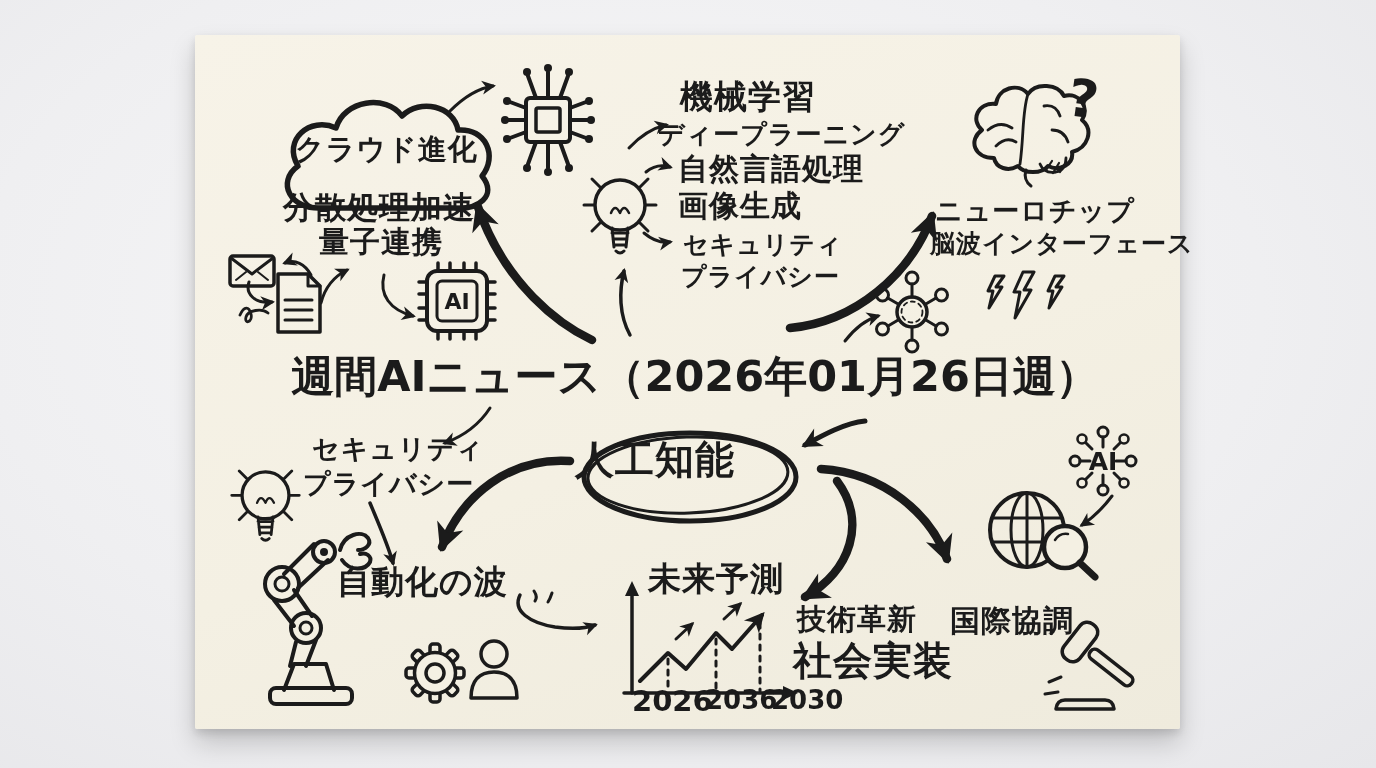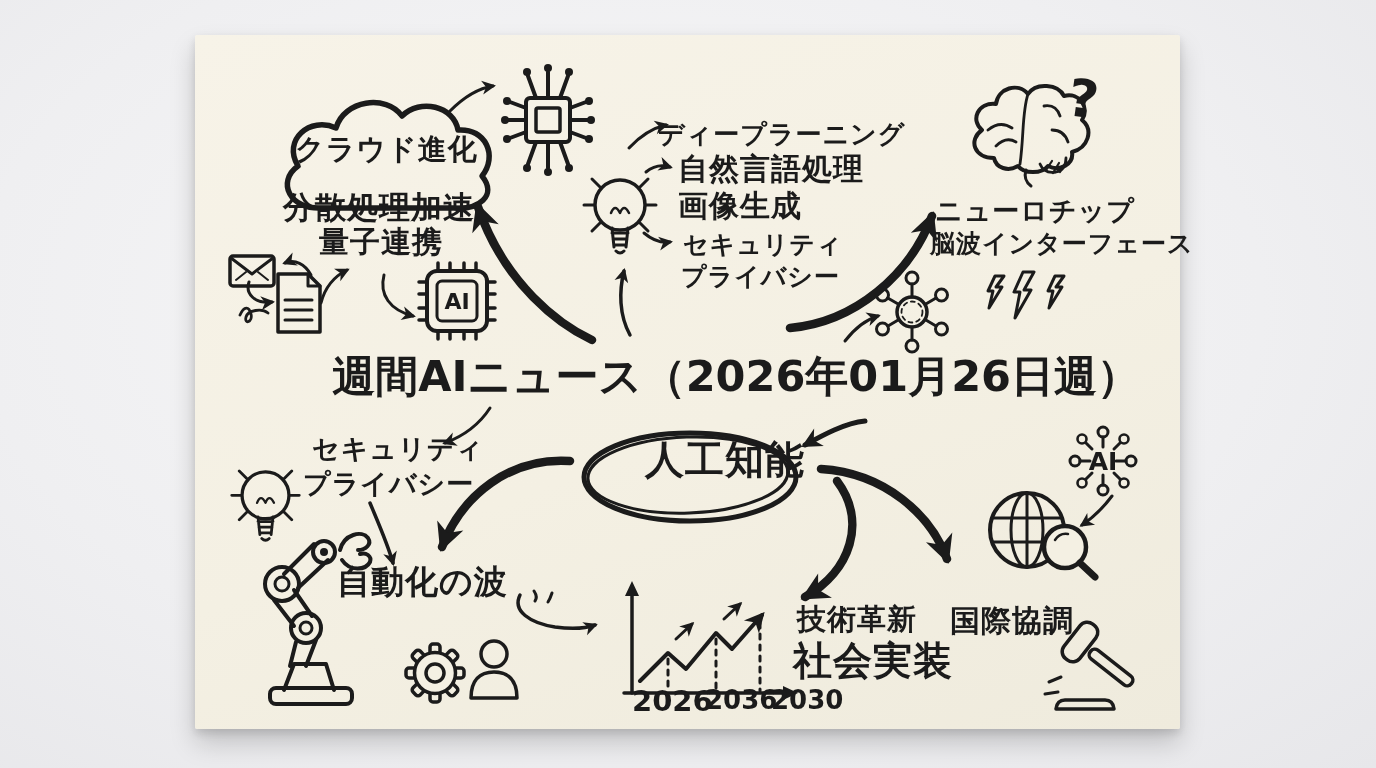--- a/index.html
+++ b/index.html
@@ -91,20 +91,21 @@
   <svg class="abs" style="left:250px;top:42px" width="58" height="40" viewBox="0 0 58 40">
     <path class="ink" stroke-width="3" d="M5,34 C20,19 35,11 48,9" marker-end="url(#ah-sm)"></path>
   </svg>
 
   <svg class="abs" style="left:385px;top:128px" width="80" height="110" viewBox="0 0 80 110">
     <circle class="ink" stroke-width="3.5" cx="40" cy="42" r="25"></circle>
     <path class="ink" stroke-width="2.5" d="M31,50 q4,-10 9,0 q4,-10 9,0"></path>
     <path class="ink" stroke-width="3" d="M32,65 L34,84 M48,65 L46,84 M32,70 H48 M33,76 H47 M34,82 H46 M36,88 q4,4 8,0"></path>
     <path class="ink" stroke-width="3" d="M12,16 L20,24 M4,42 H14 M12,68 L20,60 M68,16 L60,24 M76,42 H66 M68,68 L60,60"></path>
   </svg>
+  <div class="txt" style="left:485px;top:45px;font-size:33px">機械学習</div>
   <div class="txt" style="left:483px;top:119px;font-size:30px">自然言語処理</div>
   <div class="txt" style="left:463px;top:86px;font-size:26px">ディープラーニング</div>
   <div class="txt" style="left:483px;top:156px;font-size:30px">画像生成</div>
   <div class="txt" style="left:488px;top:197px;font-size:25px">セキュリティ</div>
   <div class="txt" style="left:486px;top:229px;font-size:25px">プライバシー</div>
   <svg class="abs" style="left:428px;top:85px" width="52" height="32" viewBox="0 0 52 32">
     <path class="ink" stroke-width="3" d="M6,28 C18,15 30,8 43,5" marker-end="url(#ah-sm)"></path>
   </svg>
   <svg class="abs" style="left:448px;top:123px" width="32" height="20" viewBox="0 0 32 20">
     <path class="ink" stroke-width="3" d="M3,14 q11,-9 24,-5" marker-end="url(#ah-sm)"></path>
@@ -139,27 +140,27 @@
     <circle class="ink" stroke-width="3" cx="40" cy="6" r="6"></circle>
     <circle class="ink" stroke-width="3" cx="69.5" cy="23" r="6"></circle>
     <circle class="ink" stroke-width="3" cx="69.5" cy="57" r="6"></circle>
     <circle class="ink" stroke-width="3" cx="40" cy="74" r="6"></circle>
     <circle class="ink" stroke-width="3" cx="10.5" cy="57" r="6"></circle>
   </svg>
   <svg class="abs" style="left:645px;top:275px" width="46" height="36" viewBox="0 0 46 36">
     <path class="ink" stroke-width="3" d="M5,31 C15,18 25,10 38,6" marker-end="url(#ah-sm)"></path>
   </svg>
 
-  <div class="txt" style="left:55px;top:320px;width:890px;text-align:right;font-size:43px;letter-spacing:0">週間AIニュース（2026年01月26日週）</div>
+  <div class="txt" style="left:55px;top:320px;width:890px;text-align:center;font-size:43px;letter-spacing:0">週間AIニュース（2026年01月26日週）</div>
 
   <svg class="abs" style="left:380px;top:390px" width="230" height="105" viewBox="0 0 230 105">
     <ellipse class="ink" stroke-width="5" cx="115" cy="52" rx="106" ry="44"></ellipse>
     <ellipse class="ink" stroke-width="3" cx="113" cy="50" rx="100" ry="38" transform="rotate(-2 115 52)"></ellipse>
   </svg>
-  <div class="txt" style="left:380px;top:405px;width:230px;text-align:right;font-size:39px">人工知能</div>
+  <div class="txt" style="left:380px;top:405px;width:230px;text-align:left;font-size:39px">人工知能</div>
   <svg class="abs" style="left:598px;top:378px" width="80" height="45" viewBox="0 0 80 45">
     <path class="ink" stroke-width="5" d="M72,8 C52,10 30,22 12,32" marker-end="url(#ah-med)"></path>
   </svg>
 
   <svg class="abs" style="left:255px;top:150px" width="165" height="170" viewBox="0 0 165 170">
     <path class="ink" stroke-width="8.5" d="M142,155 C110,140 55,100 28,22" marker-end="url(#ah-big)"></path>
   </svg>
   <svg class="abs" style="left:585px;top:165px" width="175" height="140" viewBox="0 0 175 140">
     <path class="ink" stroke-width="8.5" d="M10,128 C75,122 130,75 152,16" marker-end="url(#ah-big)"></path>
   </svg>
@@ -220,20 +221,21 @@
   </svg>
   <svg class="abs" style="left:272px;top:604px" width="55" height="62" viewBox="0 0 55 62">
     <circle class="ink" stroke-width="3.5" cx="27" cy="15" r="13"></circle>
     <path class="ink" stroke-width="3.5" d="M4,59 C4,41 13,33 27,33 C41,33 50,41 50,59 Z"></path>
   </svg>
   <svg class="abs" style="left:315px;top:548px" width="100" height="55" viewBox="0 0 100 55">
     <path class="ink" stroke-width="3.5" d="M10,12 C2,28 20,40 45,44 C60,46 74,46 85,42" marker-end="url(#ah-sm)"></path>
     <path class="ink" stroke-width="3" d="M24,8 q4,6 1,10 M42,10 q-2,6 -4,9"></path>
   </svg>
 
+  <div class="txt" style="left:453px;top:527px;font-size:33px">未来予測</div>
   <svg class="abs" style="left:413px;top:540px" width="205" height="150" viewBox="0 0 205 150">
     <path class="ink" stroke-width="3.5" d="M24,118 V18"></path>
         <path d="M24,6 L17,21 L31,21 Z" fill="#1b1b1b"></path>
     <path class="ink" stroke-width="3.5" d="M16,118 H178"></path>
         <path d="M190,118 L175,111 L175,125 Z" fill="#1b1b1b"></path>
     <path class="ink" stroke-width="3" stroke-dasharray="5 6" d="M60,84 V116 M108,64 V116 M152,48 V116"></path>
     <path class="ink" stroke-width="4" d="M32,106 L60,78 L78,94 L108,58 L124,74 L154,40" marker-end="url(#ah-med)"></path>
     <path class="ink" stroke-width="3" d="M68,64 L84,49" marker-end="url(#ah-sm)"></path>
     <path class="ink" stroke-width="3" d="M116,44 L132,29" marker-end="url(#ah-sm)"></path>
   </svg>

